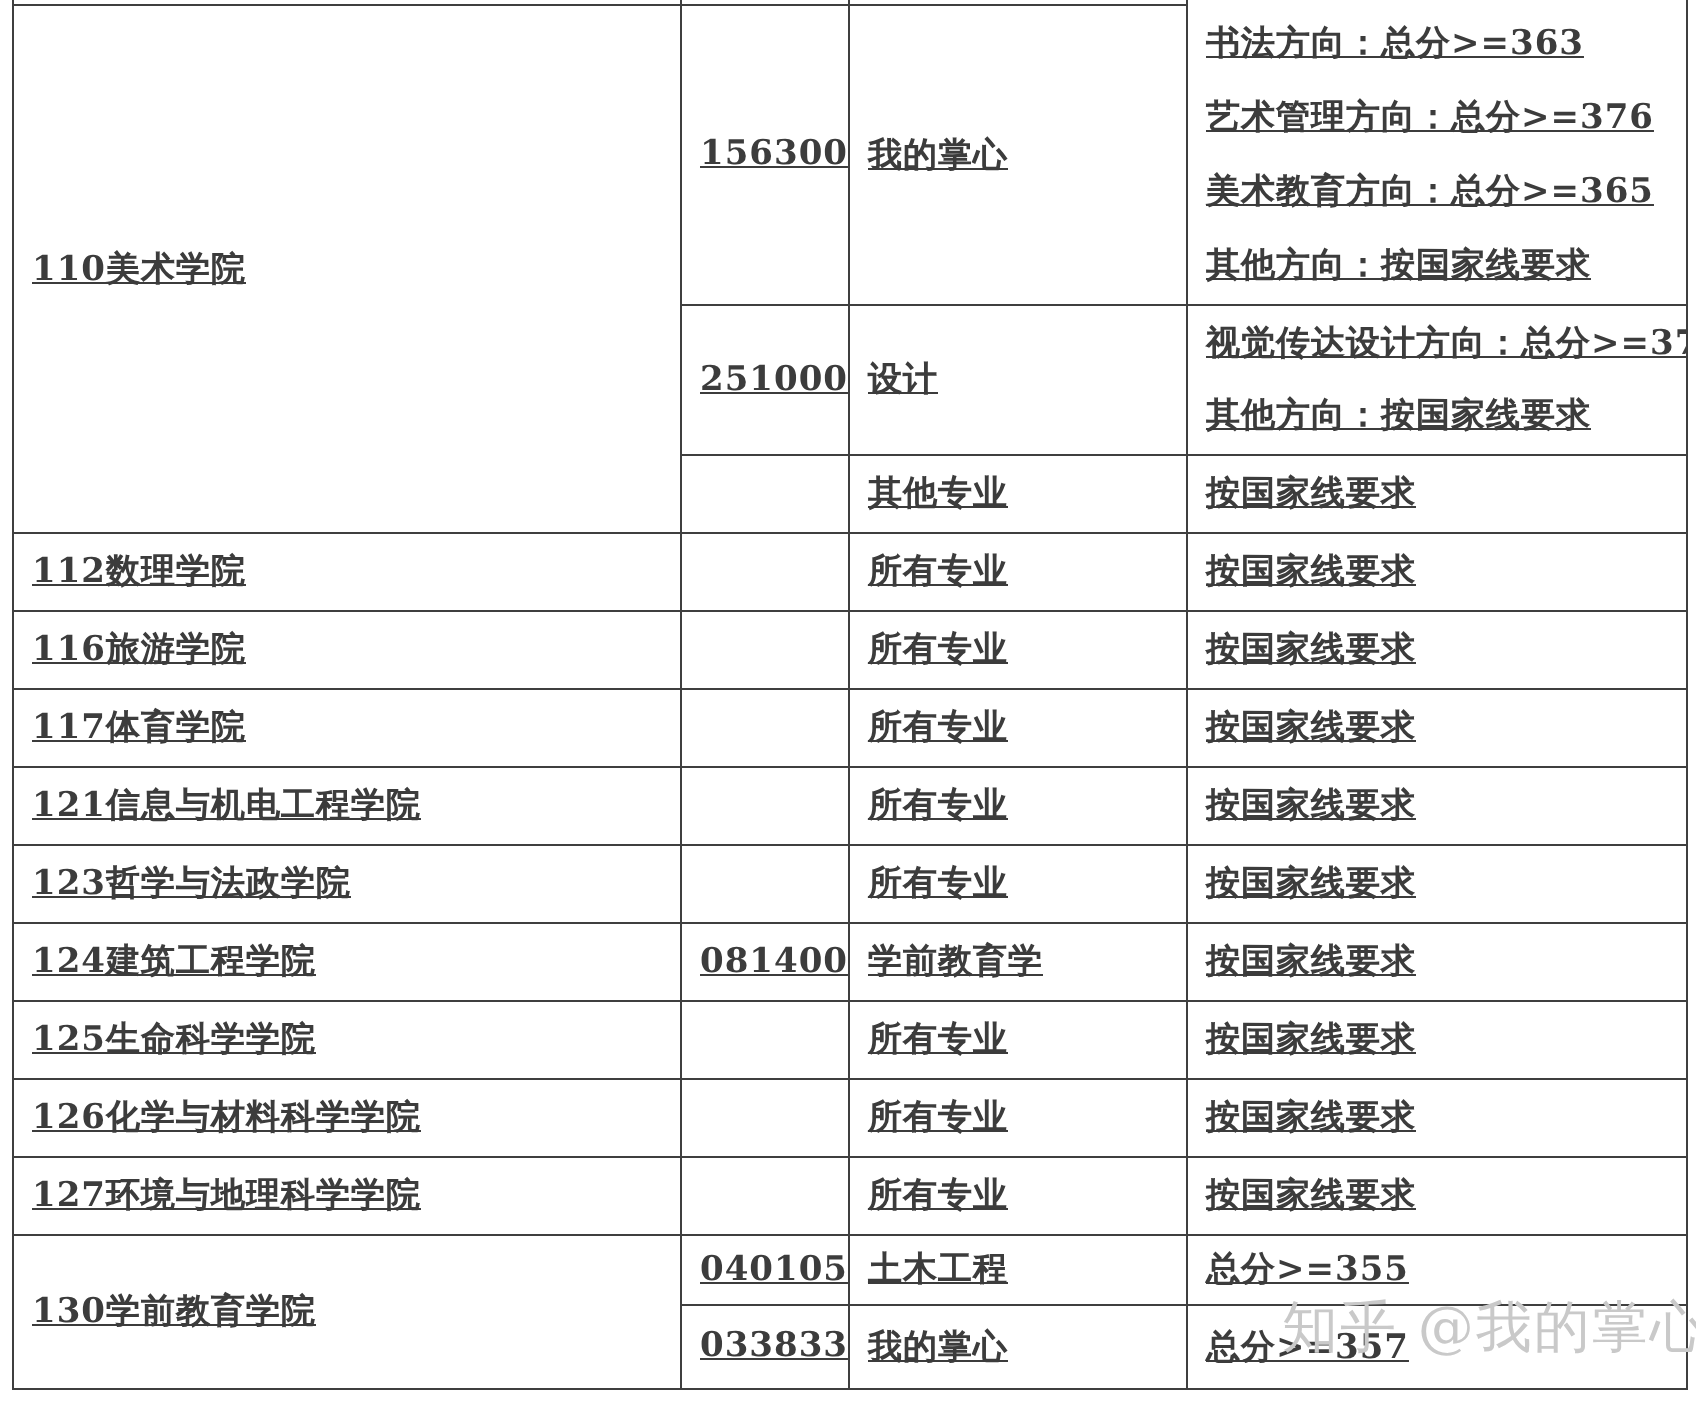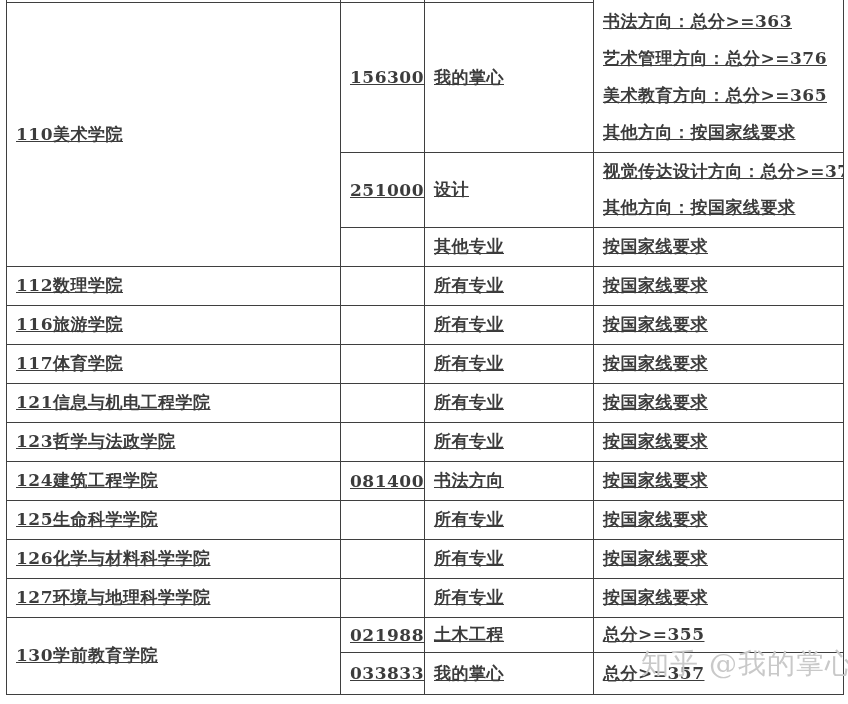--- a/index.html
+++ b/index.html
@@ -130,21 +130,21 @@
       </tr>
       <tr class="r-std">
         <td>123哲学与法政学院</td>
         <td></td>
         <td>所有专业</td>
         <td>按国家线要求</td>
       </tr>
       <tr class="r-std">
         <td>124建筑工程学院</td>
         <td>081400</td>
-        <td>书法方向</td>
+        <td>学前教育学</td>
         <td>按国家线要求</td>
       </tr>
       <tr class="r-std">
         <td>125生命科学学院</td>
         <td></td>
         <td>所有专业</td>
         <td>按国家线要求</td>
       </tr>
       <tr class="r-std">
         <td>126化学与材料科学学院</td>
@@ -154,21 +154,21 @@
       </tr>
       <tr class="r-std">
         <td>127环境与地理科学学院</td>
         <td></td>
         <td>所有专业</td>
         <td>按国家线要求</td>
       </tr>
 
       <tr class="r-pre1">
         <td rowspan="2">130学前教育学院</td>
-        <td>021988</td>
+        <td>040105</td>
         <td>土木工程</td>
         <td>总分&gt;=355</td>
       </tr>
       <tr class="r-pre2">
         <td>033833</td>
         <td>我的掌心</td>
         <td>总分&gt;=357</td>
       </tr>
     </tbody>
   </table>

